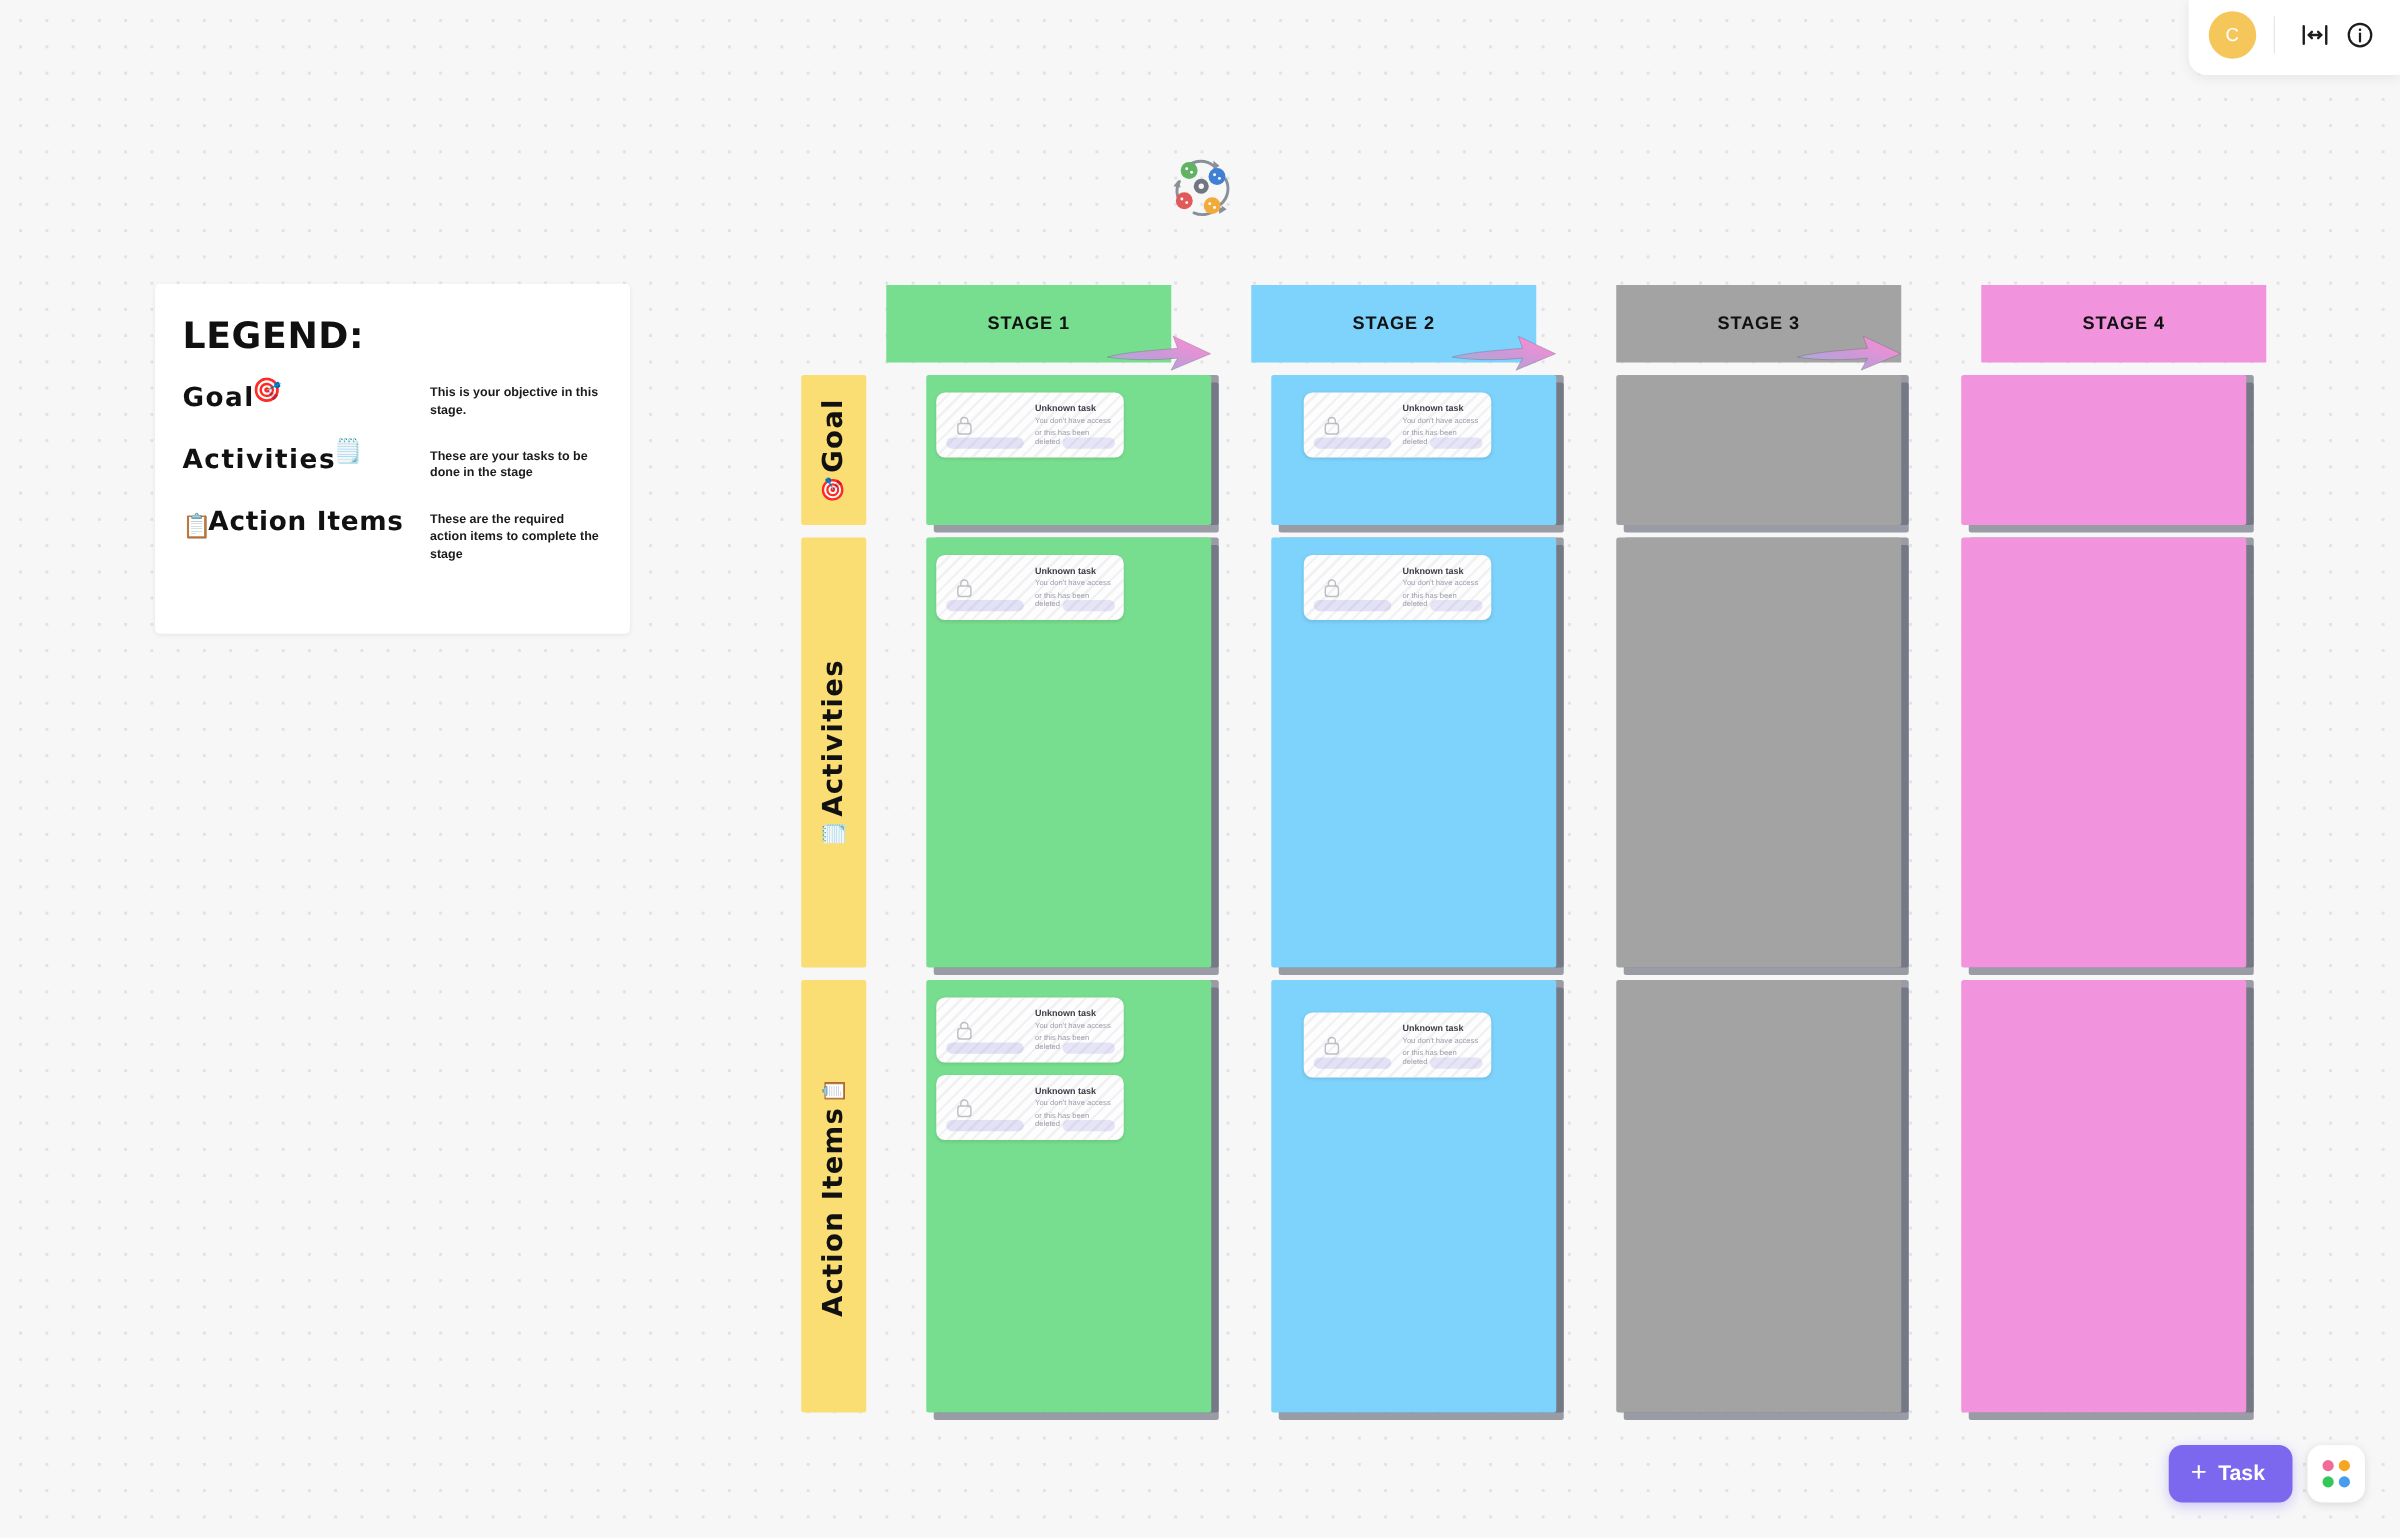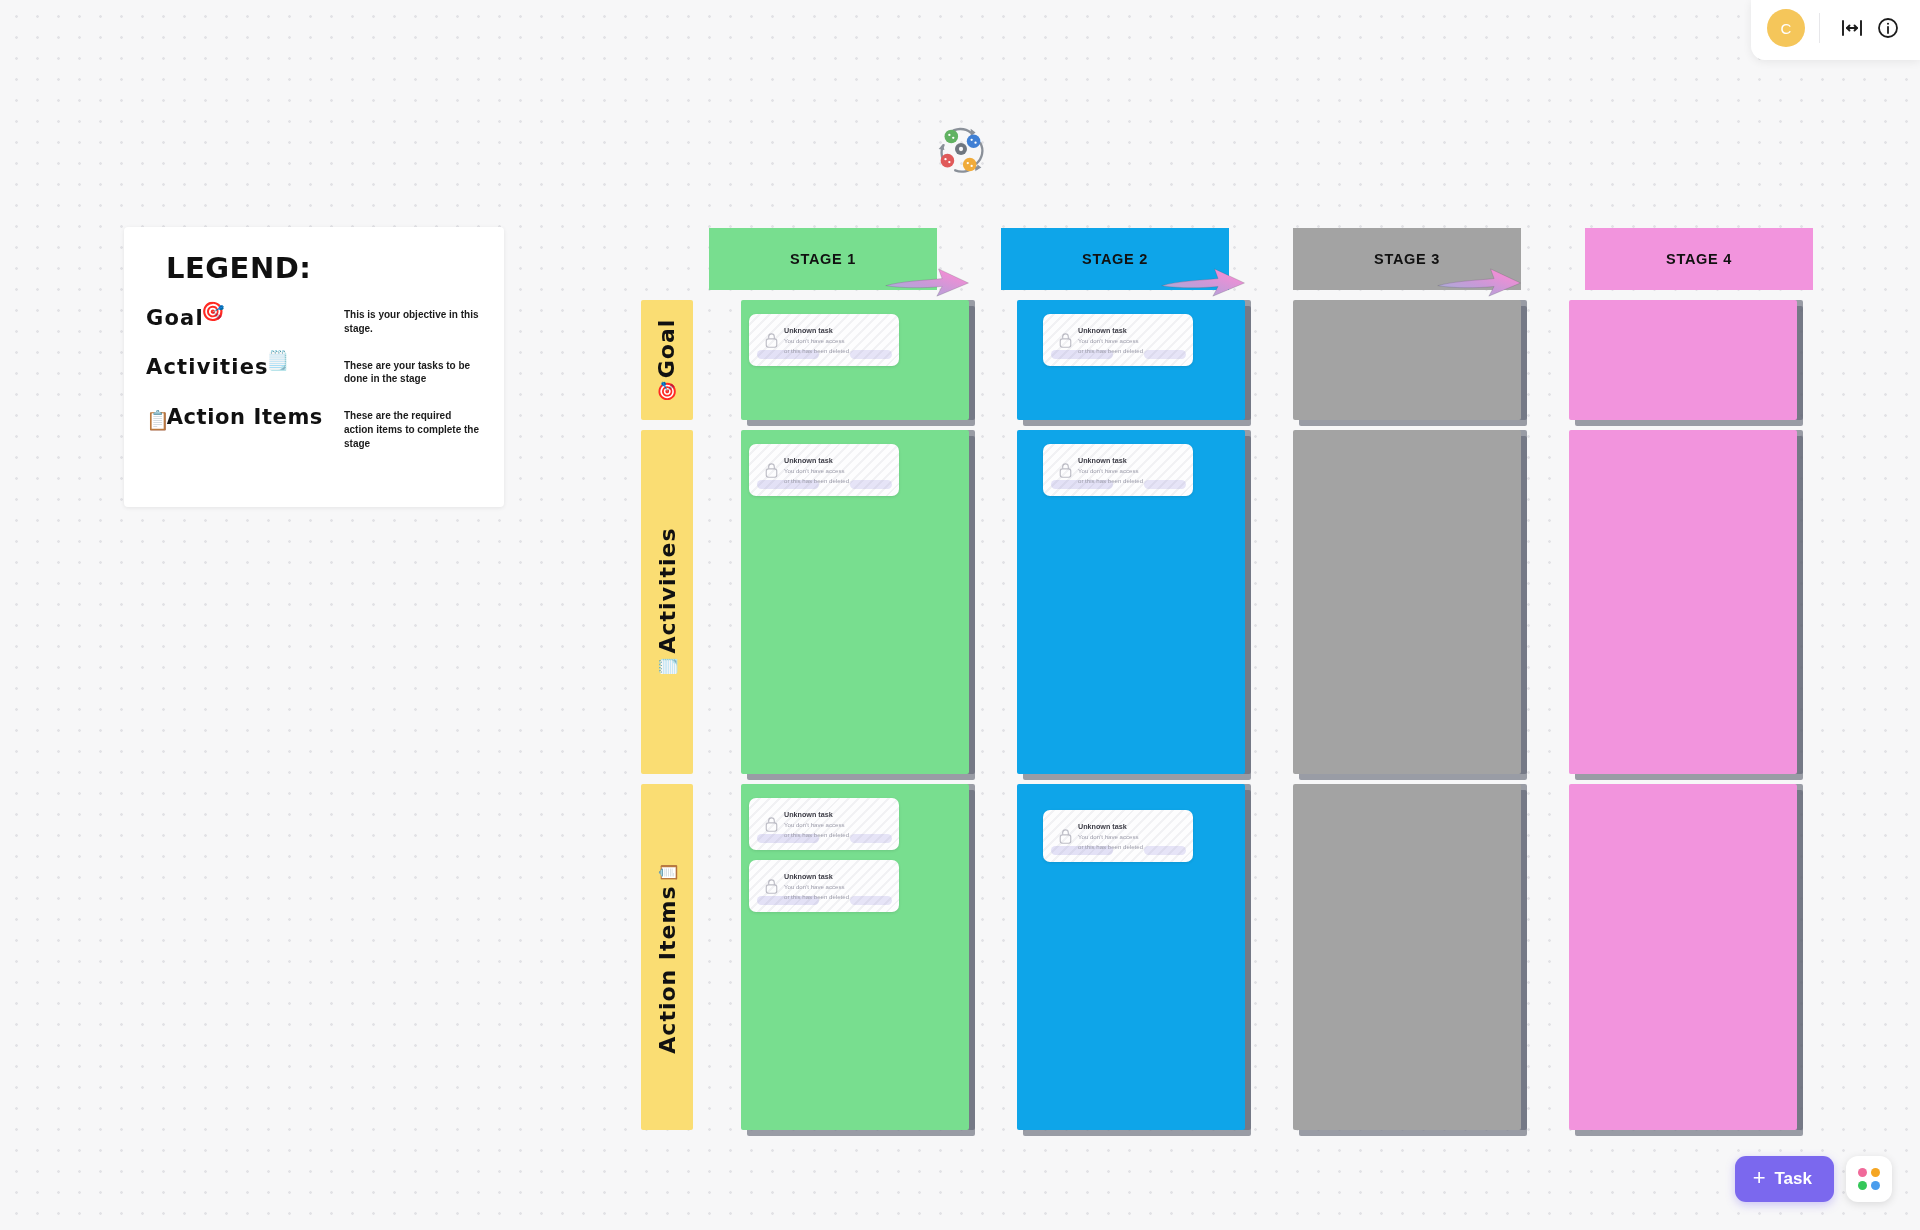--- a/index.html
+++ b/index.html
@@ -38,21 +38,21 @@
   .legend{
     position:absolute; left:124px; top:227px;
     width:380px; height:280px;
     background:#fff; border-radius:4px;
     box-shadow:0 1px 4px rgba(0,0,0,.08);
     padding:24px 22px 18px 22px;
   }
   .legend-title{
     font-family:"DejaVu Sans", sans-serif;
     font-size:29px; font-weight:bold; letter-spacing:.5px;
-    color:#101010; margin-left:20px; margin-bottom:22px;
+    color:#101010; margin-bottom:22px;
   }
   .legend-rows{ display:flex; flex-direction:column; gap:20px; padding-left:0px;}
   .legend-row{ display:flex; align-items:flex-start; }
   .lg-term{
     width:198px; position:relative;
     font-family:"DejaVu Sans", sans-serif;
     font-size:21px; font-weight:bold; letter-spacing:1.2px;
     color:#111; line-height:1.1; white-space:nowrap;
   }
   .lg-emoji{ font-size:19px; letter-spacing:0; position:relative; }
@@ -112,32 +112,32 @@
 
   .cell{
     width:228px; flex:none; margin-left:48px;
     border-radius:2px; position:relative;
     box-shadow:6px 0 0 0 rgba(95,100,115,.62), 6px 6px 0 0 rgba(95,100,115,.62);
     padding:14px 12px 0 8px;
   }
   .grid-row .cell:first-of-type{ margin-left:0px; }
 
   .green { background:#78de8f; }
-  .yellow{ background:#0ea5e9; }
+  .yellow{ background:#7dd3fc; }
   .blue  { background:#a3a3a3; }
   .pink  { background:#f294dd; }
 
   
   .task-card{
     position:relative; width:150px; height:52px;
     background:#fdfdfe; border-radius:7px;
     box-shadow:0 1px 3px rgba(0,0,0,.1);
     overflow:hidden;
     margin-bottom:10px;
-    display:flex; align-items:center;
+    display:flex; align-items:center;gap:44px;
   }
   .task-card::after{
     content:""; position:absolute; inset:0;
     background:repeating-linear-gradient(135deg,
         rgba(120,120,140,.085) 0px, rgba(120,120,140,.085) 2px,
         transparent 2px, transparent 7px);
     pointer-events:none;
   }
   .tc-lock{ width:26px; flex:none; display:flex;align-items:center;justify-content:center;
             margin-left:9px; opacity:.55;}

